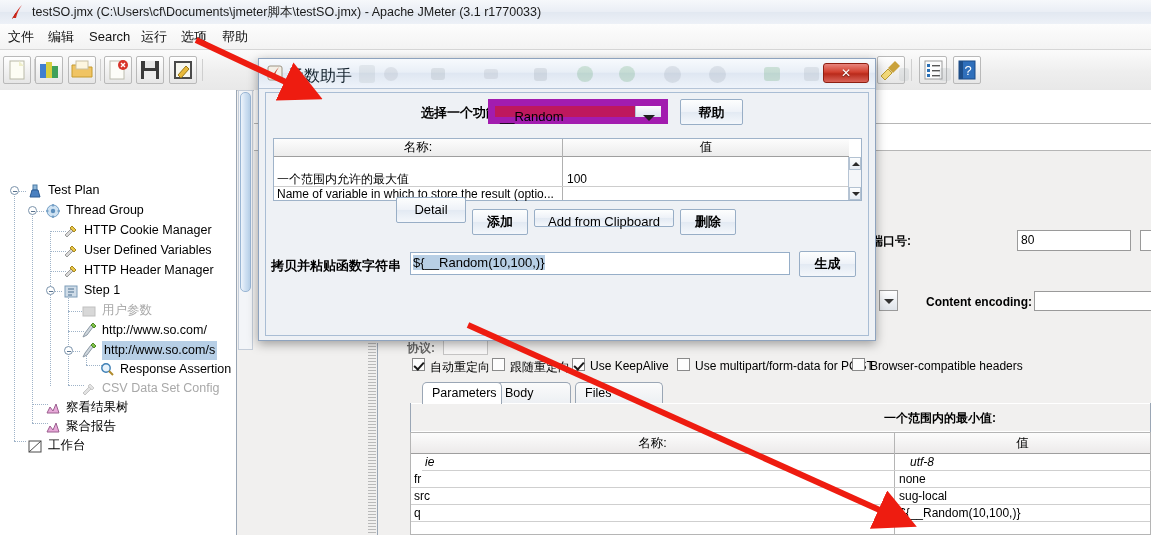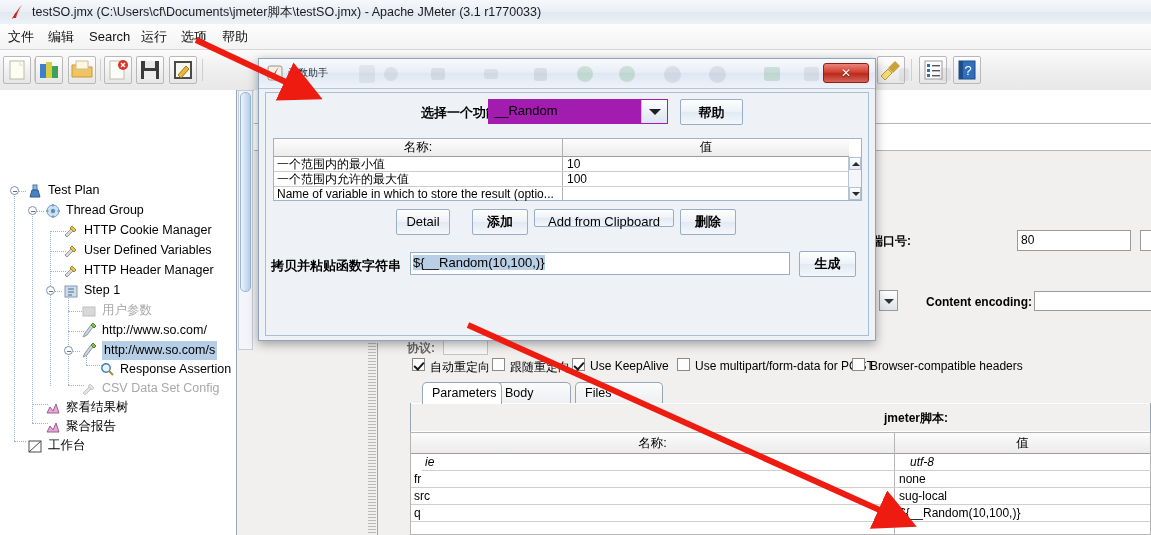--- a/index.html
+++ b/index.html
@@ -142,40 +142,40 @@
     border:1px solid #8ea3be;
     box-shadow:0 3px 10px rgba(0,0,0,.35);
     box-sizing:border-box;
   }
   #dlg-title{
     position:absolute;left:0;top:0;width:616px;height:29px;
     background:linear-gradient(to bottom,#f7fafd 0%,#e9eff7 45%,#dfe7f2 50%,#eef3fa 100%);
     border-bottom:1px solid #b6c5d8;
   }
   #dlg-title .d-icon{position:absolute;left:8px;top:6px;width:16px;height:16px;}
-  #dlg-title .d-text{position:absolute;left:29px;top:7px;font-size:10px;color:#16242f;}
+  #dlg-title .d-text{position:absolute;left:29px;top:7px;font-size:16px;color:#16242f;}
   #dlg-close{
     position:absolute;right:6px;top:4px;width:46px;height:20px;
     background:linear-gradient(to bottom,#e8857d 0%,#d2402f 45%,#b92a1b 55%,#d9645a 100%);
     border:1px solid #8e1f12;border-radius:3px;box-sizing:border-box;
     color:#fff;font-size:12px;text-align:center;line-height:18px;font-weight:bold;
     text-shadow:0 1px 1px rgba(0,0,0,.5);
   }
   
   .ghost{position:absolute;border-radius:3px;opacity:.18;}
 
   #dlg-body{
     position:absolute;left:6px;top:33px;width:604px;height:244px;
     background:#eef1f5;border:1px solid #a9bdd4;box-sizing:border-box;
   }
   .d-label{position:absolute;font-size:13px;color:#000;white-space:nowrap;font-weight:bold;}
 
   .d-combo{
-    position:absolute;box-sizing:border-box;background:#a21caf;
-    border:1px solid #a21caf;
+    position:absolute;box-sizing:border-box;background:#be185d;
+    border:7px solid #a21caf;
   }
   .d-combo .val{position:absolute;left:5px;top:3px;font-size:13px;color:#000;}
   .d-combo .btn{
     position:absolute;right:0;top:0;width:25px;height:100%;
     border-left:1px solid #b3c4d6;
     background:linear-gradient(to bottom,#fdfefe,#eaeff6 55%,#dde5ef);
   }
   .d-combo .btn i{
     position:absolute;left:7px;top:9px;width:0;height:0;
     border-left:6px solid transparent;border-right:6px solid transparent;border-top:6px solid #1f1f1f;
@@ -503,21 +503,21 @@
     <div class="cb-label" style="left:616px;top:269px;">Browser-compatible headers</div>
 
     <div class="tabstrip" style="left:0;top:0;">
       <div class="tabx active" style="left:168px;top:292px;width:80px;">Parameters</div>
       <div class="tabx" style="left:241px;top:292px;width:76px;">Body Data</div>
       <div class="tabx" style="left:321px;top:292px;width:88px;">Files Upload</div>
     </div>
 
     <div class="rp-white" style="left:156px;top:313px;width:741px;height:132px;border:1px solid #9aa6b5;border-top:none;box-sizing:border-box;"></div>
     <div style="position:absolute;left:157px;top:314px;width:739px;height:27px;background:#f1f0ef;"></div>
-    <div class="rp-label" style="left:630px;top:320px;font-weight:bold;">jmeter脚本:</div>
+    <div class="rp-label" style="left:630px;top:320px;font-weight:bold;">一个范围内的最小值:</div>
 
     <div class="ptable" style="left:156px;top:342px;width:741px;height:103px;">
       <div class="phead" style="left:0;top:0;width:483px;">名称:</div>
       <div class="phead" style="left:484px;top:0;width:255px;">值</div>
       <div class="pvdiv" style="left:483px;top:0;height:102px;"></div>
 
       <div class="prow" style="left:11px;top:21px;width:739px;font-style:italic;">
         <div class="pcell" style="left:0;width:482px;">ie</div>
         <div class="pcell" style="left:485px;width:252px;">utf-8</div>
       </div>
@@ -577,44 +577,40 @@
       </div>
       <div class="d-btn" style="left:414px;top:6px;width:63px;height:26px;line-height:25px;">帮助</div>
 
       <div class="d-label" style="left:272px;top:91px;">函数参数</div>
 
       <div id="dtable">
         <div class="dth" style="left:0;top:0;width:288px;">名称:</div>
         <div class="dth" style="left:289px;top:0;width:286px;">值</div>
         <div class="dtdiv" style="left:288px;top:0;height:61px;"></div>
 
-        <div class="dtr" style="left:0;top:18px;width:574px;">
-          <div class="dtc" style="left:0;width:287px;">一个范围内的最小值</div>
-          <div class="dtc" style="left:290px;width:284px;">10</div>
-        </div>
         <div class="dtr" style="left:0;top:33px;width:574px;">
           <div class="dtc" style="left:0;width:287px;">一个范围内允许的最大值</div>
           <div class="dtc" style="left:290px;width:284px;">100</div>
         </div>
         <div class="dtr" style="left:0;top:48px;width:574px;border-bottom:none;">
           <div class="dtc" style="left:0;width:287px;">Name of variable in which to store the result (optio...</div>
           <div class="dtc" style="left:290px;width:284px;"></div>
         </div>
 
         <div id="dt-sb">
           <div class="sb-arrow" style="top:0;">
               <span class="up"></span>
             </div>
           <div class="sb-arrow" style="bottom:0;">
               <span class="dn"></span>
             </div>
         </div>
       </div>
 
-      <div class="d-btn reg" style="left:130px;top:116px;width:54px;height:26px;">Detail</div>
+      <div class="d-btn reg" style="left:130px;top:104px;width:70px;height:26px;">Detail</div>
       <div class="d-btn" style="left:206px;top:116px;width:56px;height:26px;">添加</div>
       <div class="d-btn reg" style="left:268px;top:116px;width:140px;height:18px;">Add from Clipboard</div>
       <div class="d-btn" style="left:414px;top:116px;width:56px;height:26px;">删除</div>
 
       <div class="d-label" style="left:5px;top:164px;">拷贝并粘贴函数字符串</div>
       <div id="dlg-input" style="left:144px;top:159px;width:380px;height:23px;">
         <span class="sel">${__Random(10,100,)}</span>
       </div>
       <div class="d-btn" style="left:533px;top:158px;width:57px;height:26px;">生成</div>
     </div>

